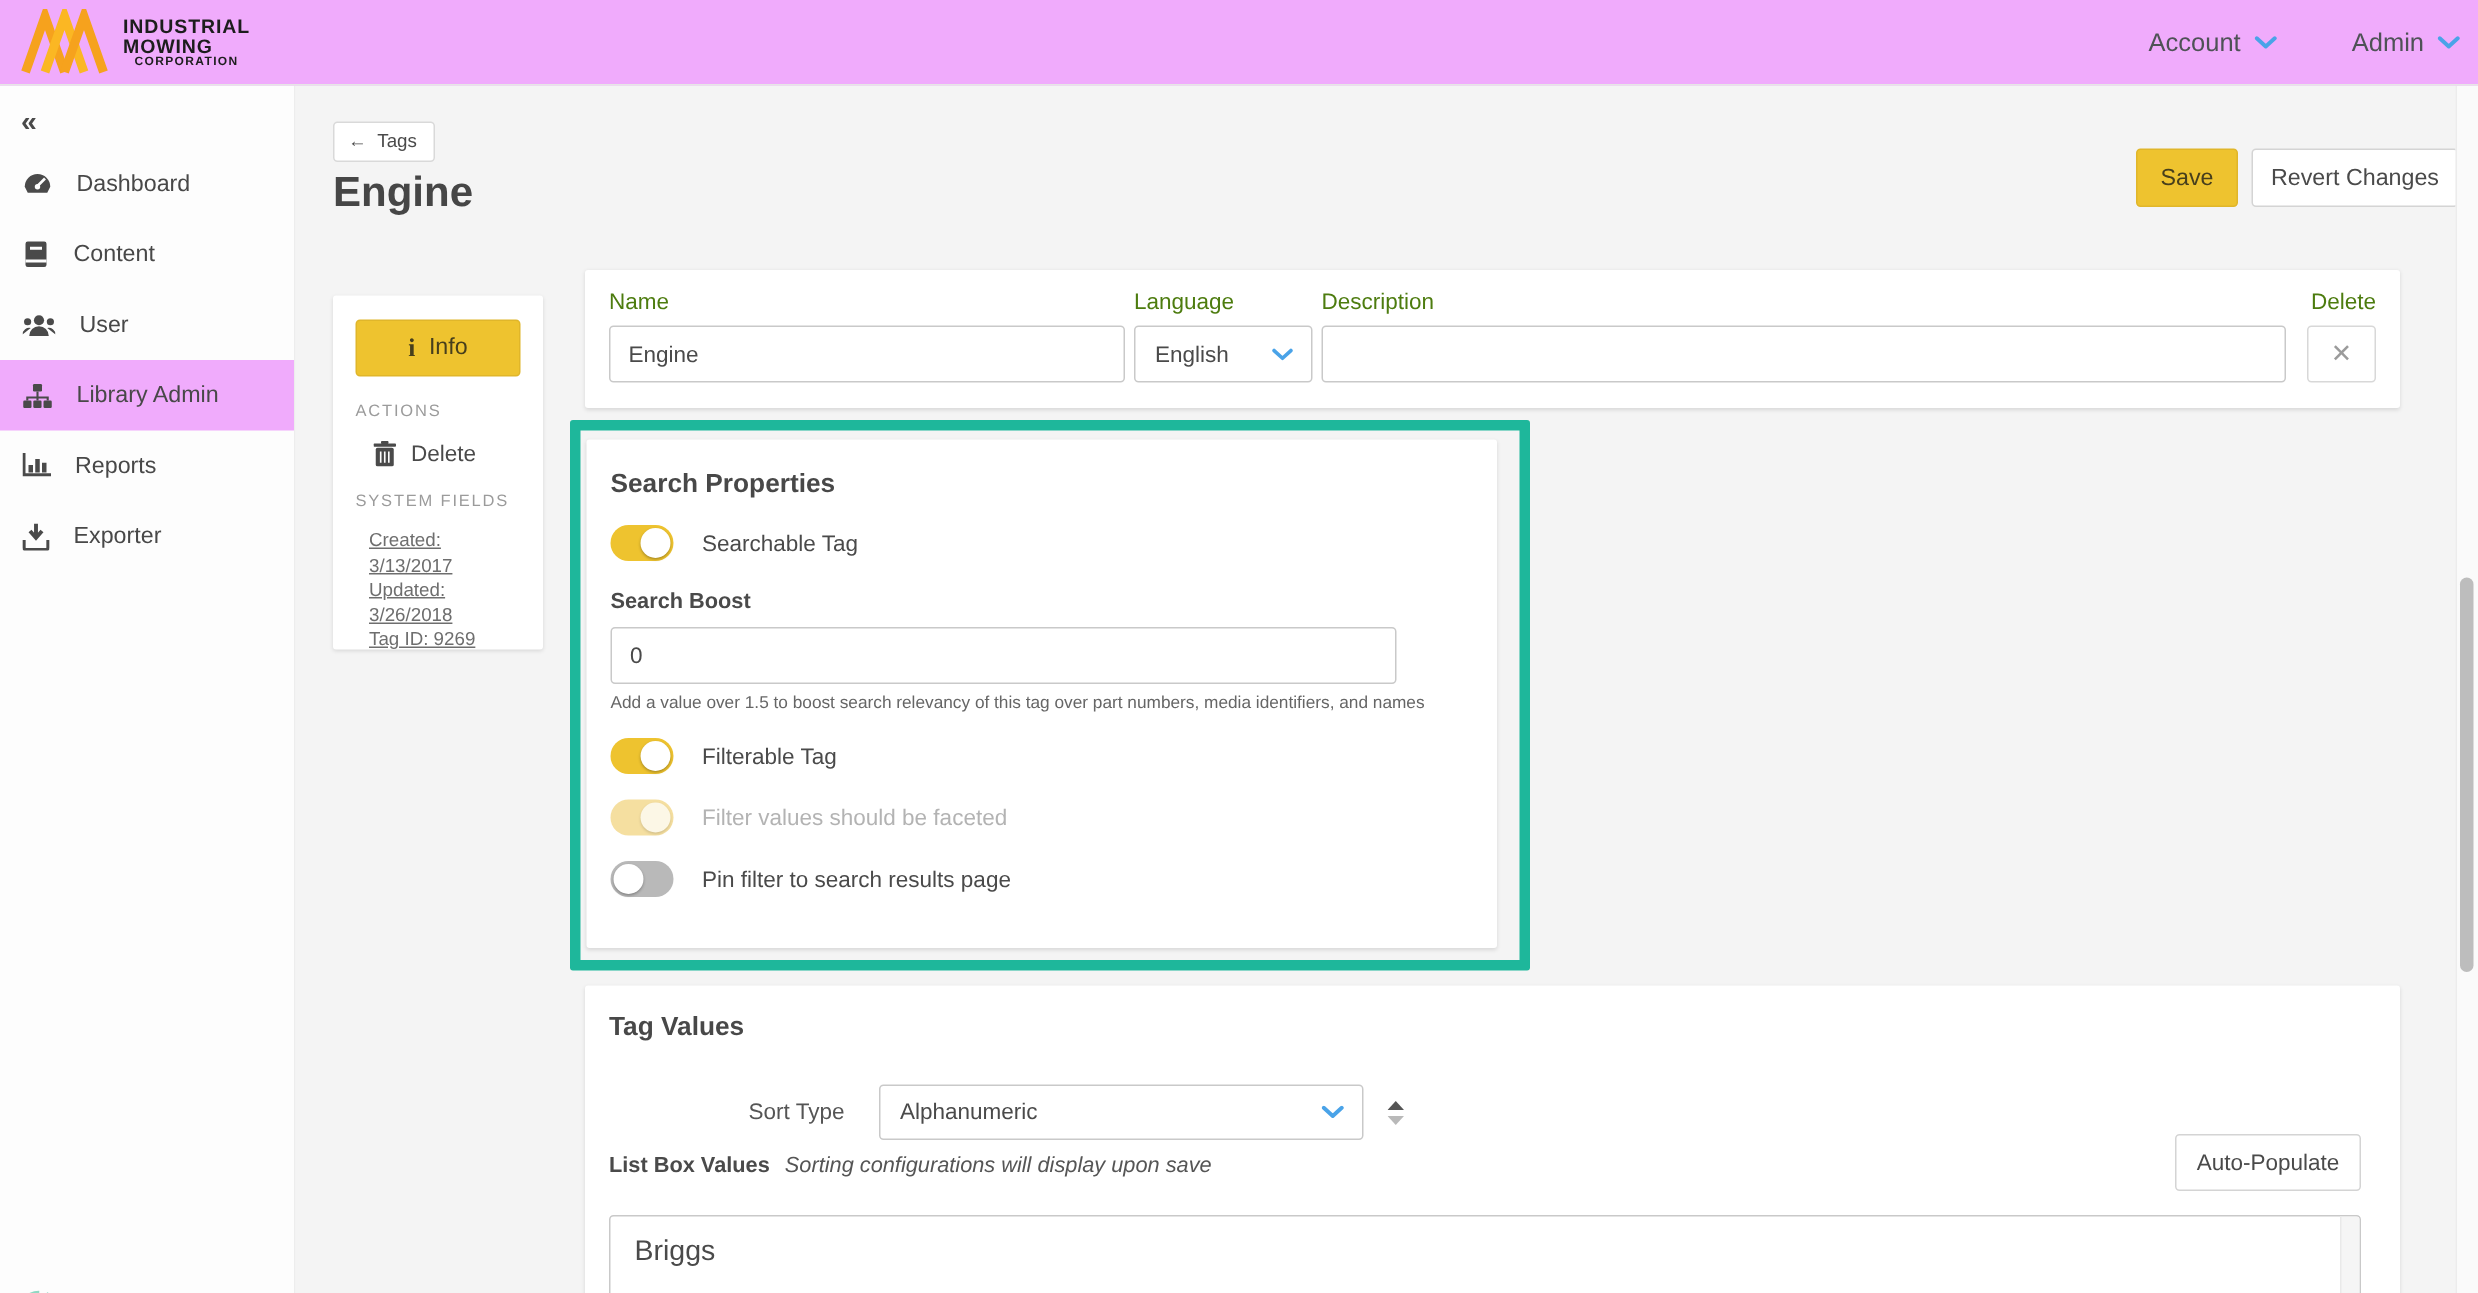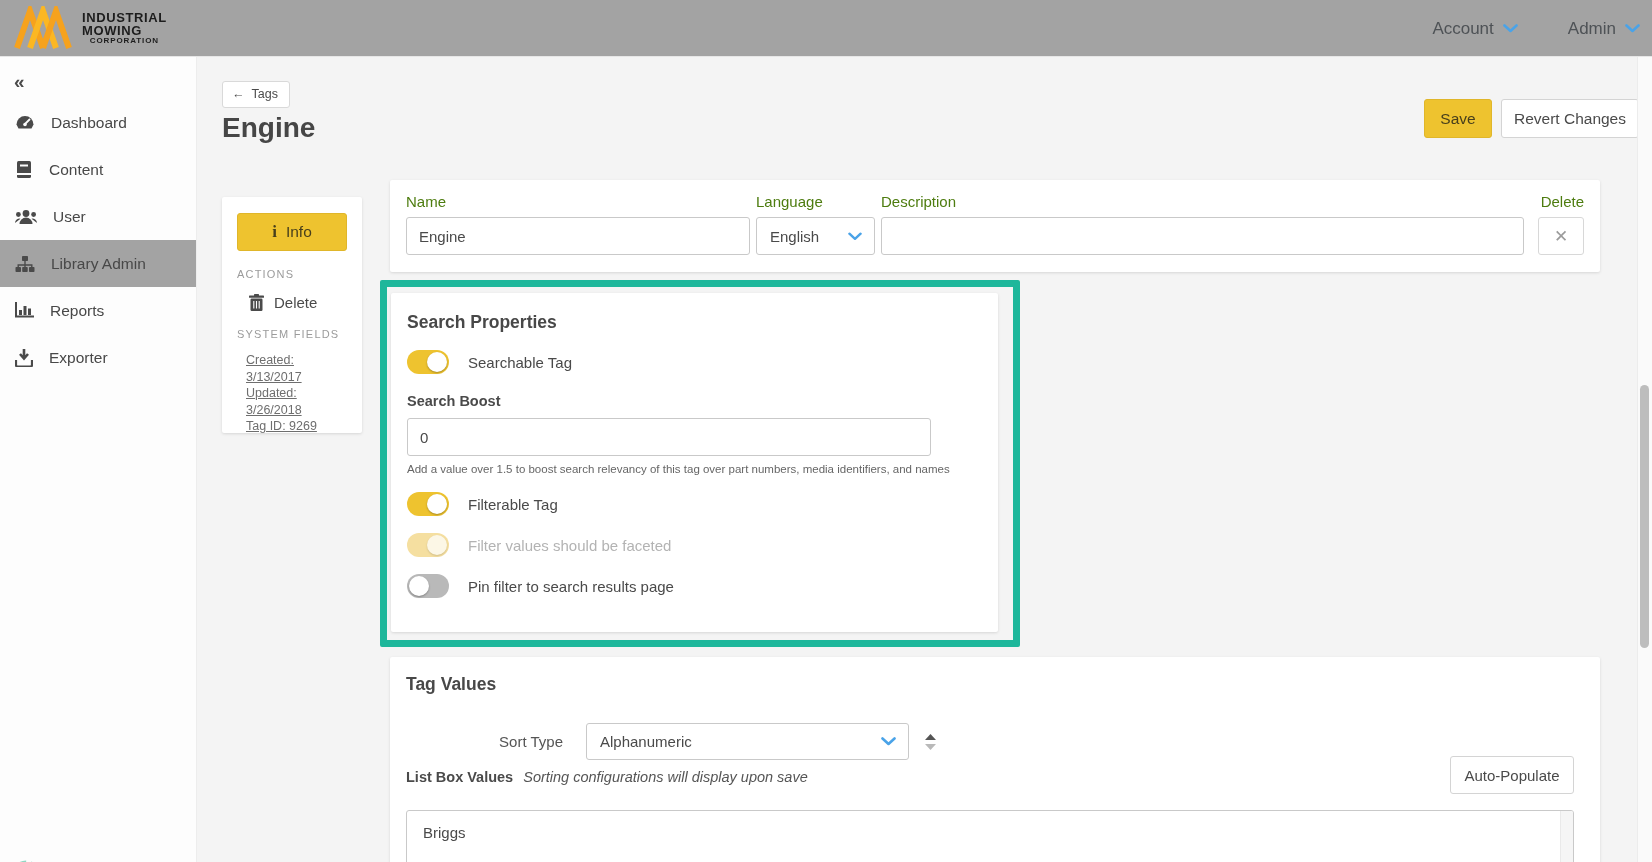--- a/index.html
+++ b/index.html
@@ -1,33 +1,33 @@
 <!DOCTYPE html>
 <html><head>
 <meta charset="utf-8">
 <style>
   * { margin:0; padding:0; box-sizing:border-box; }
   html,body { width:1652px; height:862px; }
   body { font-family:"Liberation Sans","DejaVu Sans",sans-serif; background:#f4f4f4; color:#4a4a4a; }
   .screen { position:relative; width:1652px; height:862px; overflow:hidden; background:#f4f4f4; }
 
   
-  .topbar { position:absolute; left:0; top:0; width:1652px; height:57px; background:#a3a3a3; border-bottom:1px solid #e6e6e6; z-index:30; }
+  .topbar { position:absolute; left:0; top:0; width:1652px; height:57px; background:#f0abfc; border-bottom:1px solid #e6e6e6; z-index:30; }
   .brand-block { position:absolute; left:14px; top:6px; display:flex; align-items:center; gap:10px; }
   .brand-text { line-height:1.02; color:#1d1d1d; font-weight:bold; }
   .brand-text .l1,.brand-text .l2 { font-size:13px; letter-spacing:.6px; }
   .brand-text .l3 { font-size:8px; letter-spacing:.9px;text-align:center; }
   .top-menus { position:absolute; right:12px; top:0; height:57px; display:flex; align-items:center; gap:50px; }
   .top-menu { display:flex; align-items:center; gap:9px; font-size:17px; color:#4e5256; cursor:pointer; }
 
   
   .sidebar { position:absolute; left:0; top:57px; width:197px; height:805px; background:#fdfdfd; border-right:1px solid #ededed; z-index:20; }
   .collapse { padding:14px 0 6px 14px; font-size:19px; font-weight:bold; color:#4a4a4a; cursor:pointer; }
   .nav-item { position:relative; display:flex; align-items:center; height:47px; padding-left:15px; gap:16px; font-size:15.5px; color:#484848; cursor:pointer; }
-  .nav-item.active { background:#a3a3a3; }
+  .nav-item.active { background:#f0abfc; }
   .nav-item svg { flex:none; }
   .side-logo { position:absolute; left:8px; top:800px; width:185px; height:52px; }
   .side-logo .gear { position:absolute; left:2px; top:2px; }
 
   
   .back-btn { position:absolute; left:222px; top:81px; display:flex; align-items:center; gap:7px; background:#fff; border:1px solid #d9d9d9; border-radius:3px; padding:5px 11px 6px 9px; font-size:12.5px; color:#4a4a4a; cursor:pointer; }
   .page-title { position:absolute; left:222px; top:112px; font-size:28px; font-weight:bold; color:#464646; }
   .btn { display:flex; align-items:center; justify-content:center; border-radius:3px; font-size:15.5px; cursor:pointer; }
   .save-btn { position:absolute; left:1424px; top:99px; width:68px; height:39px; background:#eec32f; color:#473f1c; border:1px solid #e0b62a; }
   .revert-btn { position:absolute; left:1501px; top:99px; width:138px; height:39px; background:#fff; color:#4a4a4a; border:1px solid #d4d4d4; }
@@ -75,21 +75,21 @@
   .values-card .sec-head { position:absolute; left:16px; top:17px; }
   .sort-row { position:absolute; left:16px; top:66px; display:flex; align-items:center; }
   .sort-label { width:180px; text-align:right; padding-right:23px; font-size:15px; color:#555; }
   .sort-select { width:323px; height:37px;gap:21px; }
   .sort-icon { margin-left:16px; cursor:pointer; }
   .list-row { position:absolute; left:16px; top:112px; font-size:14.5px; color:#4a4a4a; }
   .list-row .b { font-weight:bold; }
   .list-row .i { font-style:italic; color:#555; margin-left:6px; }
   .autopop-btn { position:absolute; right:26px; top:99px; width:124px; height:38px; background:#fff; border:1px solid #d4d4d4; font-size:15px; color:#4a4a4a; }
   .listbox { position:absolute; left:16px; right:26px; top:153px; height:120px; background:#fff; border:1px solid #c9c9c9; border-radius:3px; overflow:hidden; }
-  .lb-row { padding:13px 16px 9px; font-size:15px; color:#4a4a4a; cursor:pointer; }
+  .lb-row { padding:13px 16px 9px; font-size:19px; color:#4a4a4a; cursor:pointer; }
   .lb-row + .lb-row { padding-top:10px; }
   .lb-scroll { position:absolute; right:0; top:0; bottom:0; width:13px; background:#f5f5f5; border-left:1px solid #e9e9e9; }
 
   
   .scroll-gutter { position:absolute; right:0; top:57px; width:15px; height:805px; background:#fafafa; border-left:1px solid #ececec; z-index:25; }
   .scroll-thumb { position:absolute; right:3px; top:328px; width:9px; height:263px; background:#bdbdbd; border-radius:4.5px; }
 </style>
 </head>
 <body>
 

